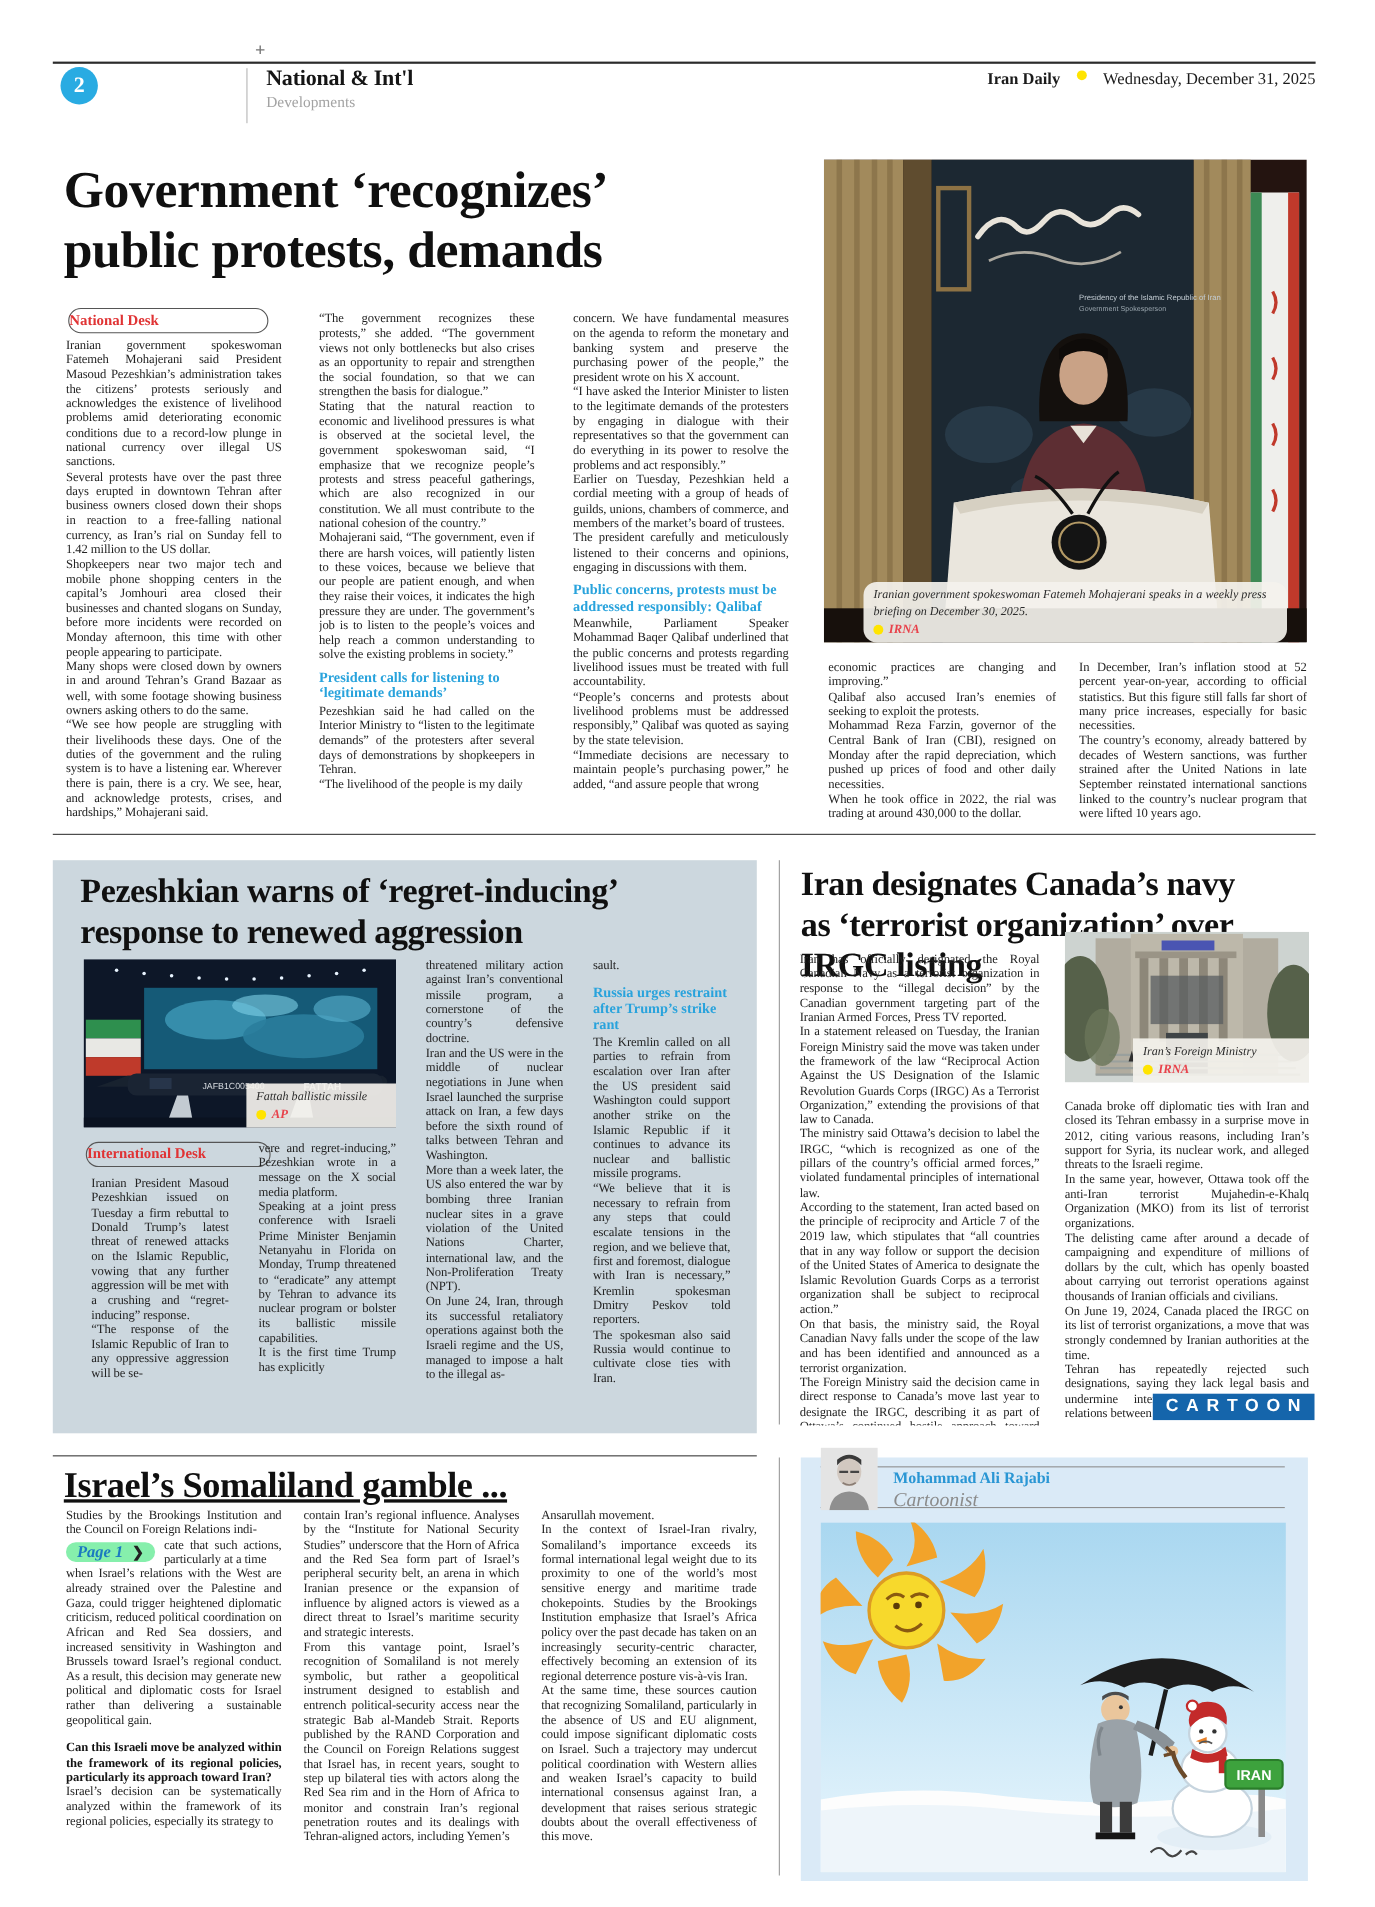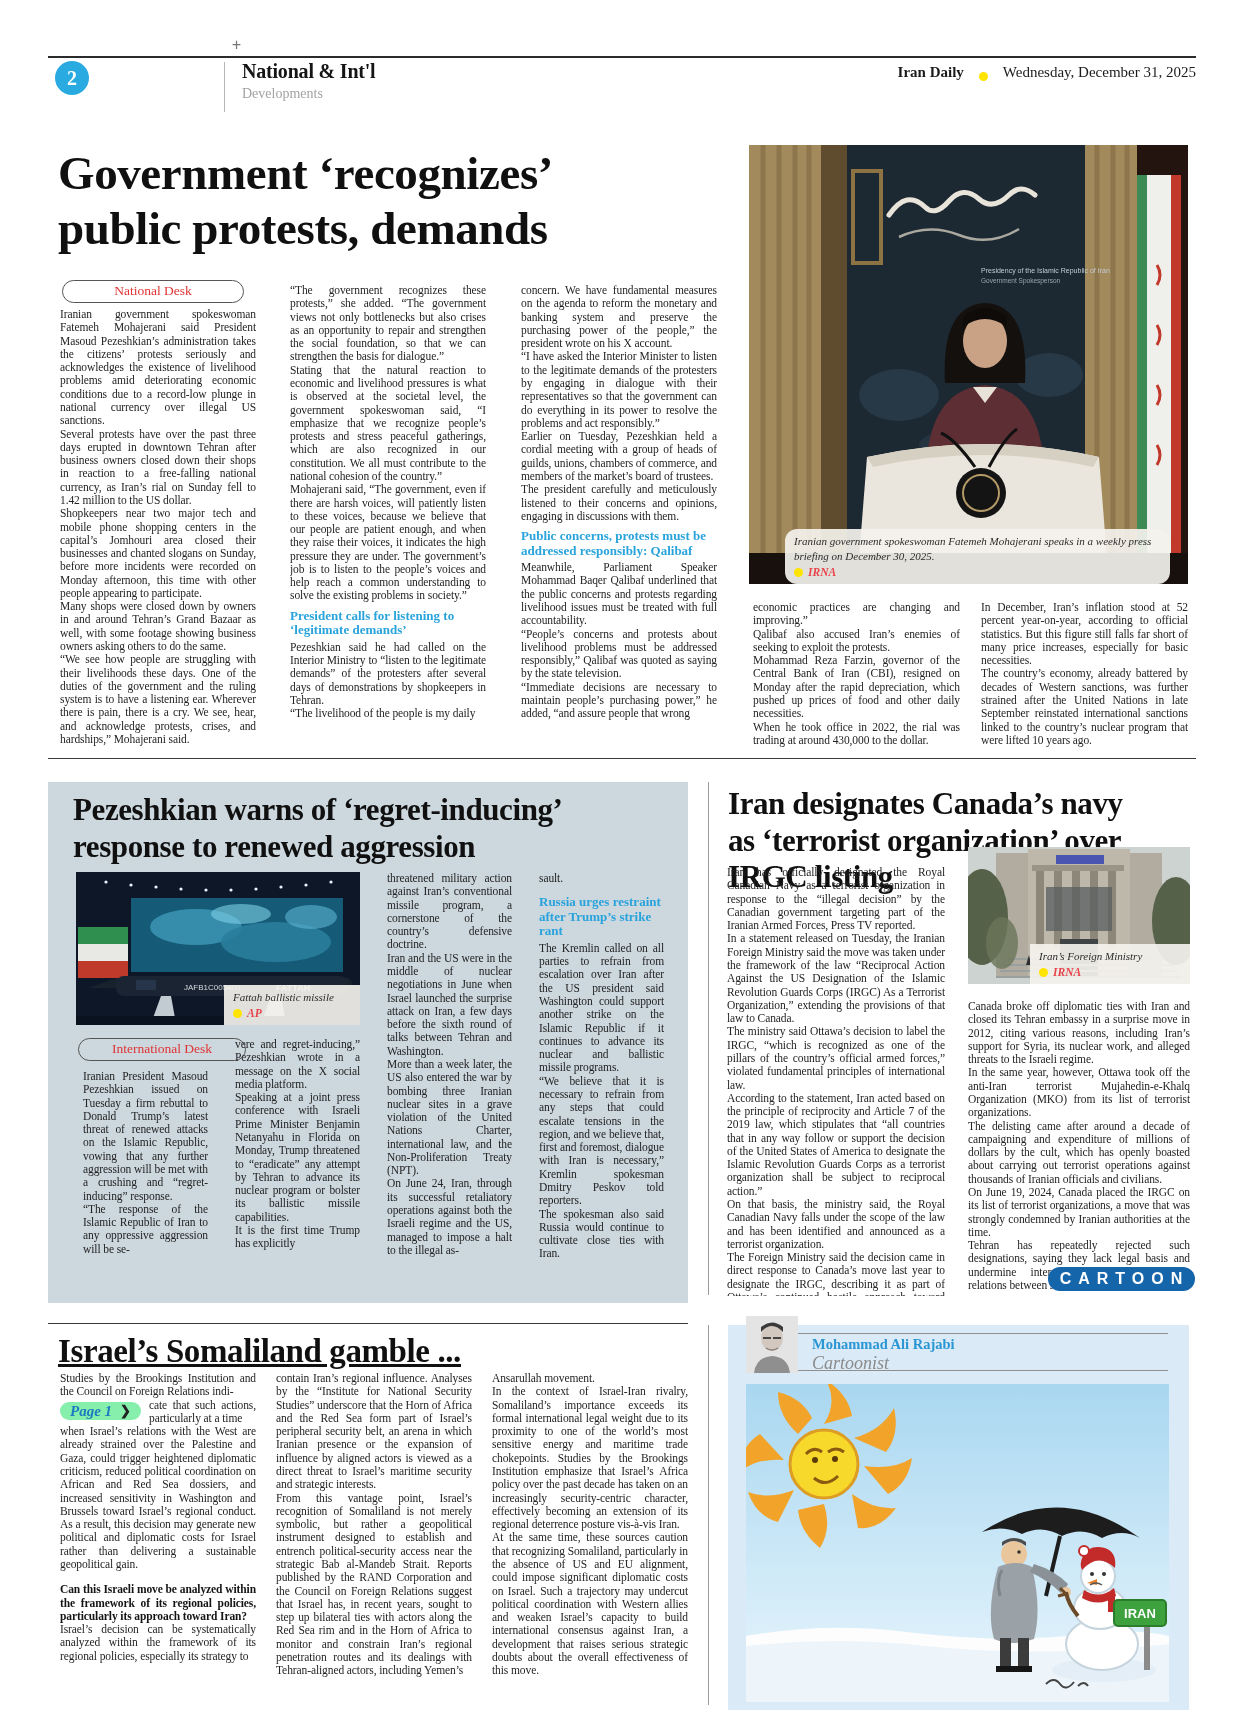--- a/index.html
+++ b/index.html
@@ -8,31 +8,31 @@
   .abs { position:absolute; }
 
   
   .top-rule { left:48px; top:56px; width:1148px; height:2px; background:#2b2b2b; }
   .crosshair { left:232px; top:36px; color:#777; font-size:15px; font-family:"DejaVu Sans Mono",monospace; }
   .pagenum-circle { left:55px; top:61px; width:34px; height:34px; border-radius:50%; background:#29abe2;
                     color:#fff; font-weight:bold; font-size:20px; display:flex; align-items:center; justify-content:center; }
   .hdr-vrule { left:224px; top:62px; width:1px; height:50px; background:#b5b5b5; }
   .hdr-section { left:242px; top:60px; font-size:20px; font-weight:bold; color:#151515; letter-spacing:-0.2px; }
   .hdr-subsection { left:242px; top:86px; font-size:14px; color:#a3a3a3; }
-  .hdr-brand-row { right:54px; top:64px; display:flex; align-items:flex-end; gap:15px; font-size:15px; color:#1b1b1b; }
+  .hdr-brand-row { right:54px; top:64px; display:flex; align-items:flex-start; gap:15px; font-size:15px; color:#1b1b1b; }
   .hdr-brand { font-weight:bold; }
   .dot { width:9px; height:9px; border-radius:50%; background:#ffe400; display:inline-block; flex:0 0 auto; }
 
   
   .body-text { font-size:11.5px; line-height:1.155; text-align:justify; white-space:pre-line;
                color:#242424; letter-spacing:-0.1px; }
   .col { overflow:hidden; }
   .subhead { color:#29a3dc; font-weight:bold; font-size:13px; line-height:1.12; margin:6px 0 3px; }
-  .desk-badge { border:1px solid #555; border-radius:14px; color:#e03334; font-weight:normal;
-                font-size:13.5px; text-align:center; padding:2px 0 3px; }
+  .desk-badge { border:1px solid #555; border-radius:14px; color:#e03334; font-weight:bold;
+                font-size:13.5px; padding:2px 0 3px; }
   .headline { font-weight:bold; color:#101010; letter-spacing:-0.4px; line-height:1.18; }
   .h-main { font-size:47px; }
   .h-mid  { font-size:31px; }
 
   .photo-cap { position:absolute; background:rgba(244,242,237,0.92); padding:5px 9px 4px;
                font-size:11px; font-style:italic; color:#2b2b2b; line-height:1.3; }
   .credit { display:flex; align-items:center; gap:5px; font-style:italic; color:#e8424b;
             font-size:11.5px; margin-top:2px; font-weight:bold; }
 
   .rule-h { background:#3a3a3a; height:1px; }
@@ -332,21 +332,21 @@
       <rect width="52" height="57" fill="#e4e4e4"></rect>
       <path d="M8,57 q2,-16 18,-17 q16,1 18,17 z" fill="#8f8f8f"></path>
       <ellipse cx="26" cy="22" rx="11" ry="13" fill="#d2c8c0"></ellipse>
       <path d="M15,16 q11,-12 22,0 l0,-5 q-11,-9 -22,0 z" fill="#3a3a3a"></path>
       <path d="M17,22 h8 m2,0 h8" stroke="#444" stroke-width="2" fill="none"></path>
       <path d="M20,32 q6,4 12,0" stroke="#8a7d74" stroke-width="1.5" fill="none"></path>
     </svg>
   </div>
   <div class="abs cartoon-name" style="left:812px; top:1336px;">Mohammad Ali Rajabi</div>
   <div class="abs cartoon-role" style="left:812px; top:1353px;">Cartoonist</div>
-  <div class="abs cartoon-bar" style="left:1048px; top:1267px; width:141px; height:24px;border-radius:12px;">CARTOON</div>
+  <div class="abs cartoon-bar" style="left:1048px; top:1267px; width:141px; height:24px;">CARTOON</div>
 
   <div class="abs" style="left:746px; top:1384px; width:423px; height:378px;">
     <svg width="423" height="318" viewBox="0 0 423 318">
       <defs>
         <linearGradient id="sky" x1="0" y1="0" x2="0" y2="1">
           <stop offset="0" stop-color="#a9d7f0"></stop>
             <stop offset="1" stop-color="#e9f6fd"></stop>
         </linearGradient>
       </defs>
       <rect width="423" height="318" fill="url(#sky)"></rect>

